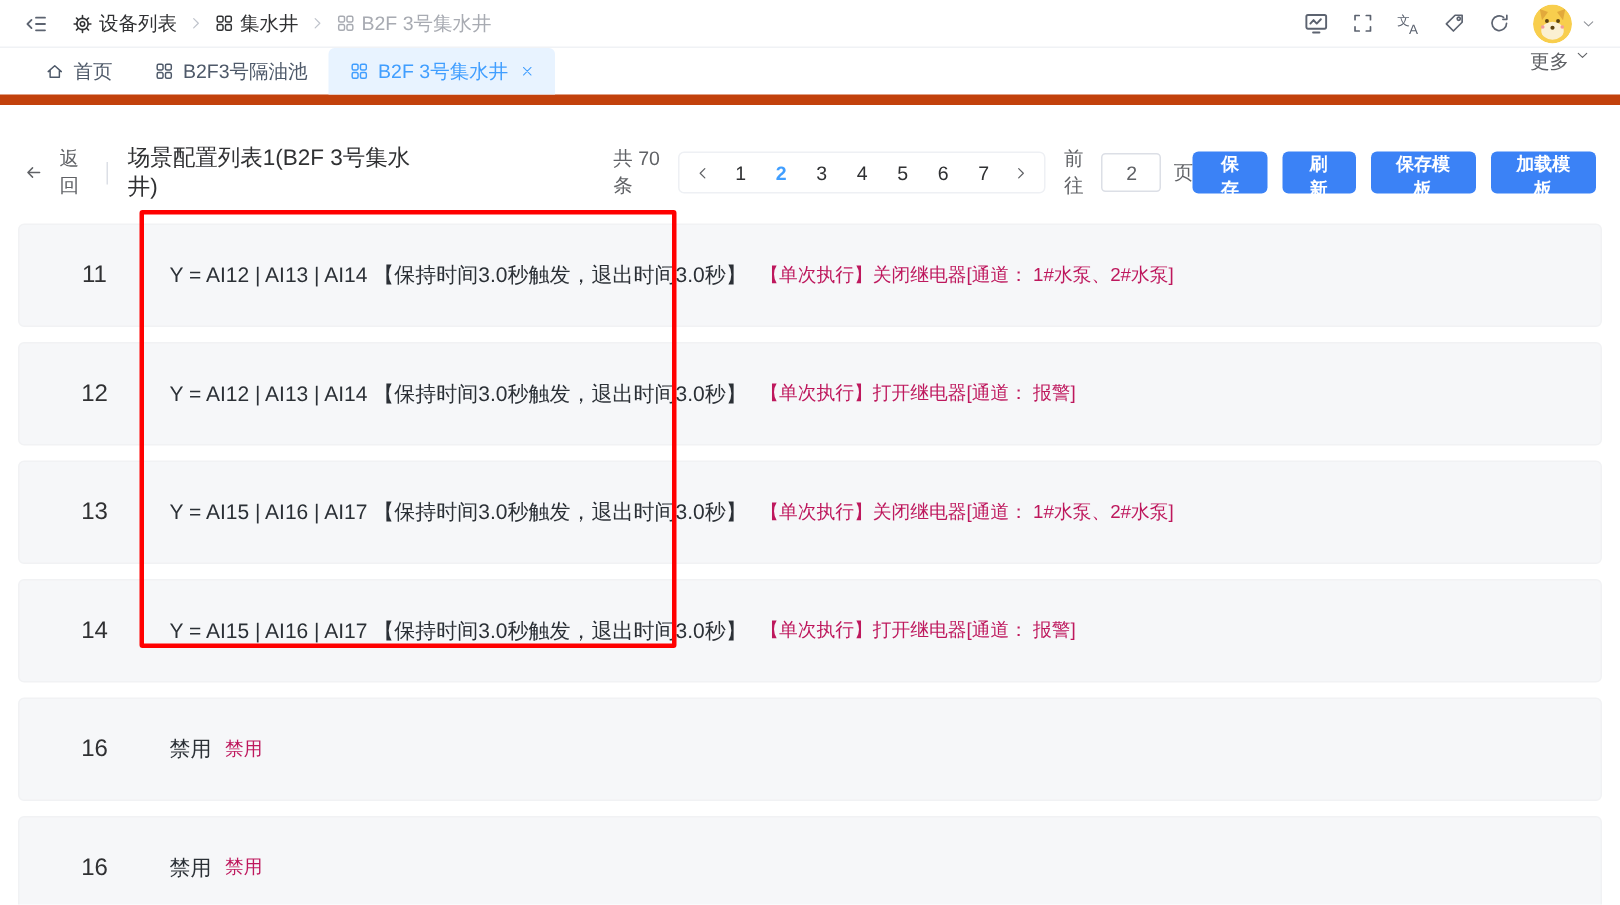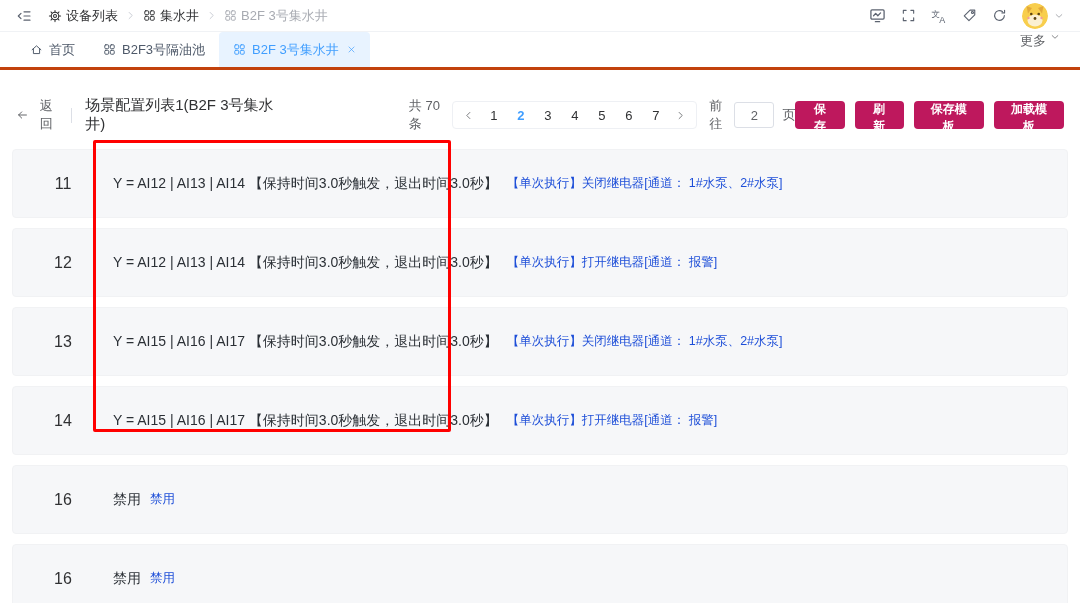--- a/index.html
+++ b/index.html
@@ -17,47 +17,47 @@
   .breadcrumb { display:flex; align-items:center; margin-left:16px; font-size:13px; }
   .crumb { display:flex; align-items:center; gap:4px; color:#303133; cursor:pointer; }
   .crumb.current { color:#a8abb2; cursor:default; }
   .crumb-sep { margin:0 7px; color:#c0c4cc; display:flex; }
   .header-actions { margin-left:auto; display:flex; align-items:center; gap:15px; color:#5c6370; }
   .header-actions .hbtn { background:none; border:none; color:#5c6370; cursor:pointer; display:flex; align-items:center; }
   .user-menu { display:flex; align-items:center; gap:6px; background:none; border:none; cursor:pointer; color:#909399; }
   .avatar { width:26px; height:26px; border-radius:50%; overflow:hidden; display:block; }
 
   
-  .tabbar { height:38px; display:flex; align-items:stretch; padding:0 16px; border-bottom:3px solid #c2410c; }
+  .tabbar { height:38px; display:flex; align-items:stretch; padding:0 16px; border-bottom:7px solid #c2410c; }
   .tab { display:flex; align-items:center; gap:6px; padding:0 14px; font-size:13px; color:#4e5969; cursor:pointer; background:transparent; border:none; }
   .tab .tab-close { display:flex; margin-left:2px; }
   .tab.active { color:#409eff; background:#e8f3ff; border-radius:4px 4px 0 0; }
   .more-btn { margin-left:auto; display:flex; align-items:flex-start; gap:4px; color:#606266; background:none; border:none; font-size:13px; cursor:pointer; padding-right:4px; }
 
   
   .toolbar { display:flex; align-items:center; height:30px; margin-top:30px; padding:0 16px; }
   .back-btn { display:flex; align-items:center; gap:5px; color:#606266; background:none; border:none; font-size:13px; cursor:pointer; }
   .v-divider { width:1px; height:15px; background:#dcdfe6; margin:0 13px; }
   .page-title { font-size:15px; font-weight:500; color:#303133; }
   .pagination { display:flex; align-items:center; color:#606266; font-size:13px; margin-left:128px; }
   .pager { display:flex; align-items:center; border:1px solid #eef0f4; background:#fff; border-radius:4px; height:28px; margin:0 12px; padding:0 4px; }
   .pager-arrow { background:none; border:none; color:#606266; cursor:pointer; display:flex; align-items:center; padding:0 6px; }
   .page-num { min-width:27px; text-align:center; background:none; border:none; font-size:13px; color:#303133; cursor:pointer; padding:0 2px; height:26px; }
   .page-num.active { color:#409eff; font-weight:bold; }
   .goto-input { width:40px; height:26px; border:1px solid #dcdfe6; border-radius:3px; text-align:center; font-size:13px; color:#606266; margin:0 8px; outline:none; }
   .btn-group { margin-left:auto; display:flex; gap:10px; }
-  .btn-primary { background:#be185d; color:#fff; border:none; border-radius:4px; height:28px; padding:0 14px; font-size:12px; font-weight:bold; cursor:pointer; }
+  .btn-primary { background:#3b82f6; color:#fff; border:none; border-radius:4px; height:28px; padding:0 14px; font-size:12px; font-weight:bold; cursor:pointer; }
 
   
   .rows { margin-top:19px; }
   .row-card { height:69px; background:#f6f7f9; border:1px solid #f1f2f4; border-radius:4px; margin:0 12px 10px 12px; display:flex; align-items:center; cursor:pointer; }
   .row-index { width:100px; text-align:center; font-size:16px; color:#303133; flex:0 0 100px; }
   .row-text { display:flex; flex-direction:row; gap:9px; }
   .row-line1 { font-size:14px; font-weight:500; color:#2b3036; }
-  .row-line2 { font-size:12.5px; color:#1d4ed8; }
+  .row-line2 { font-size:12.5px; color:#be185d; }
 
   
   .annotation { position:absolute; left:93px; top:140px; width:358px; height:292px; border:3px solid #ff0000; border-radius:2px; pointer-events:none; z-index:10; }
 </style>
 </head>
 <body>
 
 <header class="app-header">
   <button class="collapse-btn">
     <svg class="icon" width="16" height="16" viewBox="0 0 16 16">

